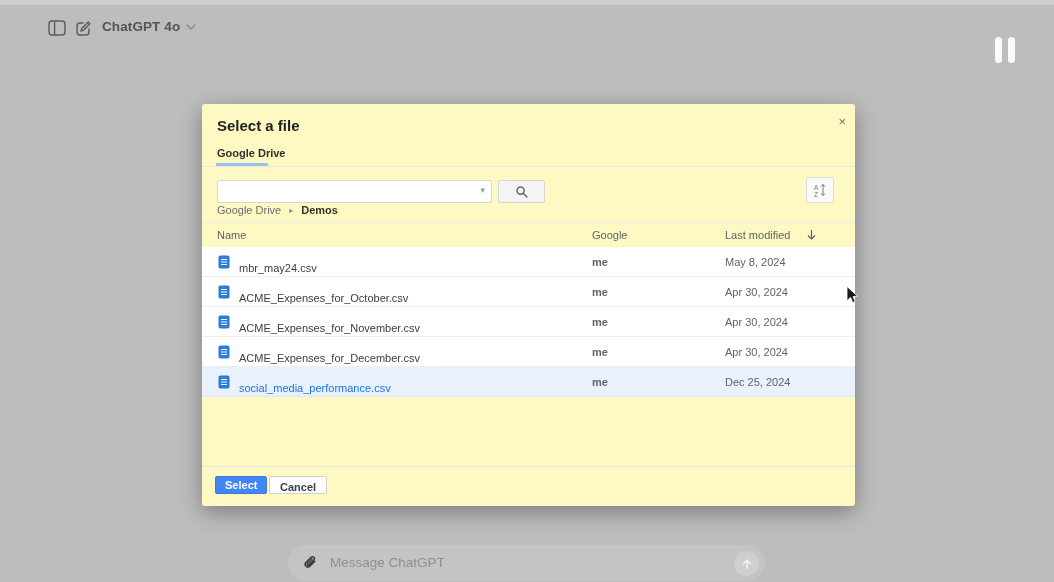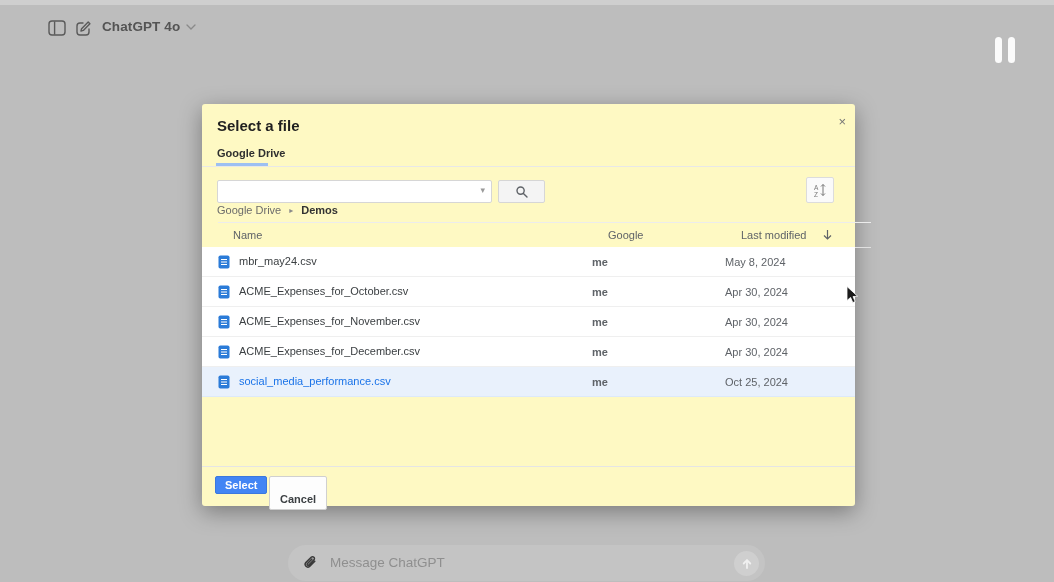--- a/index.html
+++ b/index.html
@@ -54,46 +54,46 @@
     background:#fafafa;border:1px solid #dcdcdc;border-radius:2px;cursor:pointer;
     display:flex;align-items:center;justify-content:center;padding:0;
   }
 
   .crumbs{position:absolute;left:15px;top:100px;font-size:11px;display:flex;align-items:center;gap:8px;}
   .crumb{color:#6b6b6b;cursor:pointer;}
   .crumb-sep{color:#8a8a8a;font-size:8px;}
   .crumb.current{color:#333;font-weight:700;cursor:default;}
 
   .thead{
-    position:absolute;left:16px;top:118px;width:100%;height:24px;
+    position:absolute;left:0;top:118px;width:100%;height:24px;
     border-top:1px solid #ececec;border-bottom:1px solid #e0e0e0;
     font-size:11px;color:#5f6368;
   }
   .thead .c-name{position:absolute;left:15px;top:6px;cursor:pointer;}
   .thead .c-owner{position:absolute;left:390px;top:6px;cursor:pointer;}
   .thead .c-mod{position:absolute;left:523px;top:6px;cursor:pointer;display:flex;align-items:flex-end;gap:16px;}
 
   .tbody{position:absolute;left:0;top:143px;width:100%;}
   .frow{position:relative;height:29px;border-bottom:1px solid #efefef;font-size:11px;cursor:pointer;background:#fff;}
   .frow .ficon{position:absolute;left:16px;top:8px;}
-  .frow .fname{position:absolute;left:37px;top:8px;color:#3c4043;text-align:center;}
+  .frow .fname{position:absolute;left:37px;top:15px;color:#3c4043;text-align:center;}
   .frow .fowner{position:absolute;left:390px;top:9px;color:#5f6368;font-weight:bold;}
   .frow .fdate{position:absolute;left:523px;top:9px;color:#5f6368;}
   .frow.sel{background:#e9f1fc;border-bottom:1px solid #dde9f9;}
   .frow.sel .fname{color:#1a73e8;}
 
   .m-foot{position:absolute;left:0;top:362px;width:100%;height:40px;border-top:1px solid #e5e5e5;}
   .btn-select{
     position:absolute;left:13px;top:9px;height:18px;padding:0 9px;
     background:#4285f4;color:#fff;font-size:11px;font-weight:700;
     border:1px solid #3b78de;border-radius:2px;cursor:pointer;
     font-family:inherit;
   }
   .btn-cancel{
-    position:absolute;left:67px;top:9px;height:18px;padding:16px 10px;
+    position:absolute;left:67px;top:9px;height:18px;padding:4px 10px;
     background:#fdfdfd;color:#3c4043;font-size:11px;font-weight:700;
     border:1px solid #d0d0d0;border-radius:2px;cursor:pointer;
     font-family:inherit;
   }
 
   
   .composer{
     position:absolute;left:288px;top:545px;width:477px;height:36px;border-radius:18px;
     background:#c4c4c4;
   }
@@ -231,21 +231,21 @@
         </div>
         <div class="frow sel">
           <span class="ficon"><svg width="12" height="14" viewBox="0 0 12 14">
               <rect x="0.5" y="0.5" width="11" height="13" rx="1.8" fill="#2b7bd8"></rect>
               <line x1="3" y1="4.5" x2="9" y2="4.5" stroke="#fff" stroke-width="1"></line>
               <line x1="3" y1="7" x2="9" y2="7" stroke="#fff" stroke-width="1"></line>
               <line x1="3" y1="9.5" x2="9" y2="9.5" stroke="#fff" stroke-width="1"></line>
             </svg></span>
           <span class="fname">social_media_performance.csv</span>
           <span class="fowner">me</span>
-          <span class="fdate">Oct 25, 2024</span>
+          <span class="fdate">Dec 25, 2024</span>
         </div>
       </div>
 
     <div class="m-foot">
       <button class="btn-select">Select</button>
       <button class="btn-cancel">Cancel</button>
     </div>
   </div>
 
   <div class="composer">

